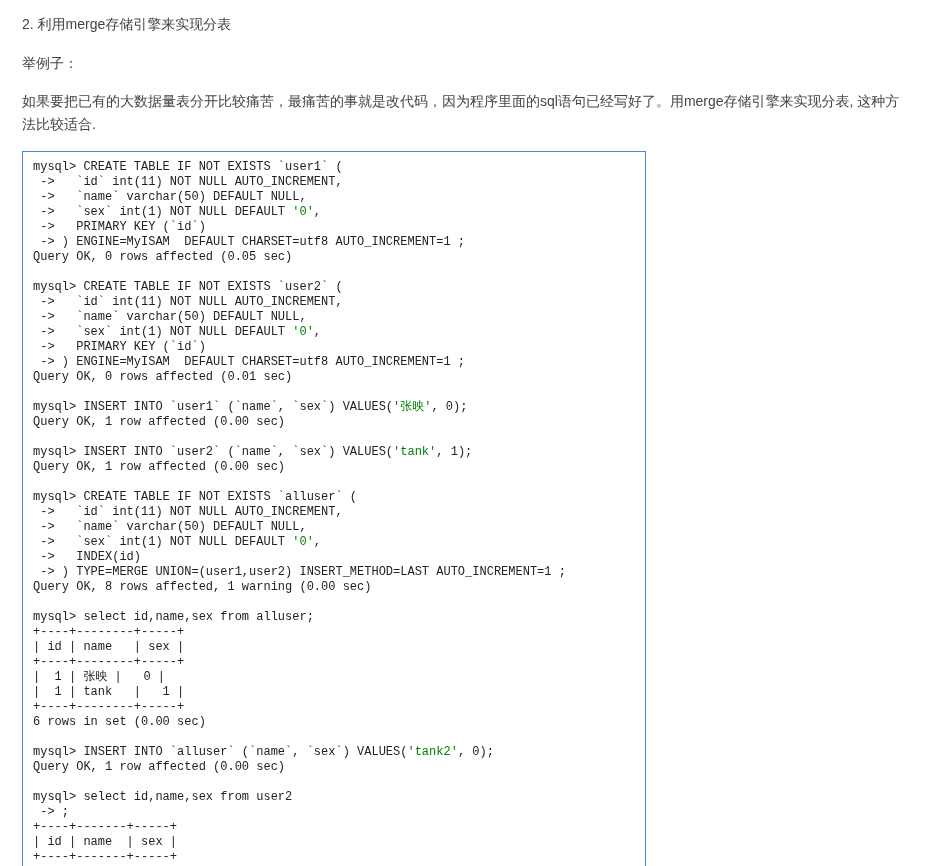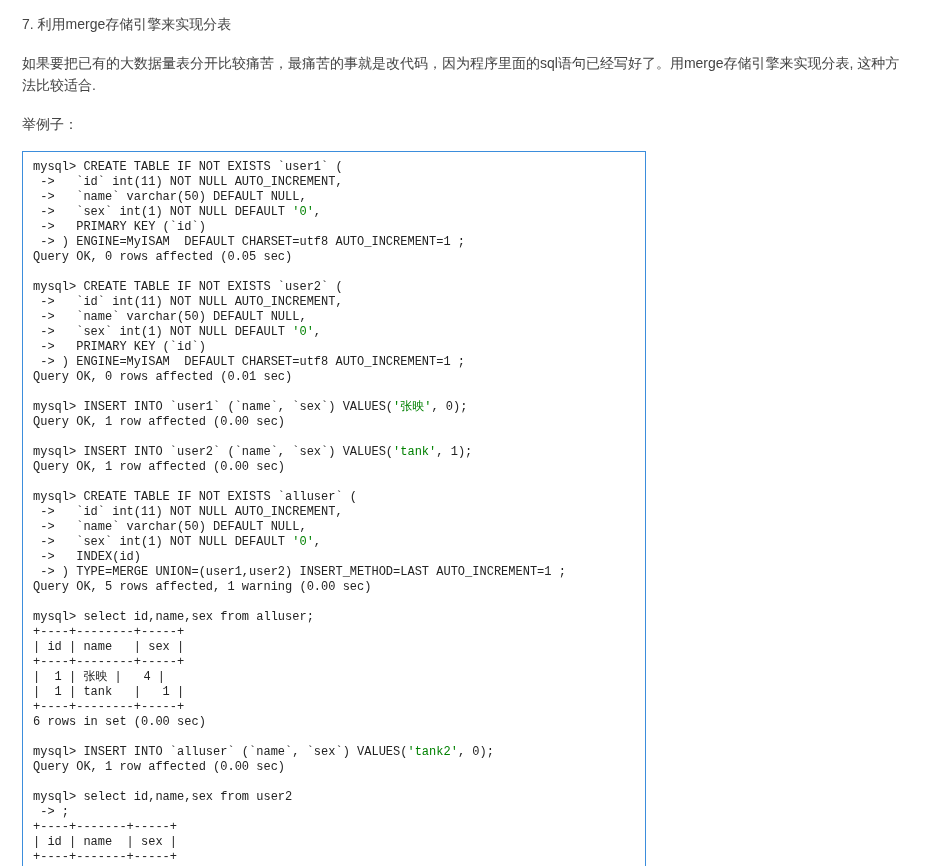--- a/index.html
+++ b/index.html
@@ -41,25 +41,25 @@
     color: #222;
     white-space: pre;
   }
   pre.code .str { color: #008000; }
 </style>
 </head>
 <body>
 
 <div class="page">
 
-  <div class="heading">7. 利用merge存储引擎来实现分表</div>
+  <div class="heading">2. 利用merge存储引擎来实现分表</div>
+
+  <div class="para">举例子：</div>
 
   <div class="para">如果要把已有的大数据量表分开比较痛苦，最痛苦的事就是改代码，因为程序里面的sql语句已经写好了。用merge存储引擎来实现分表, 这种方法比较适合.</div>
-
-  <div class="para">举例子：</div>
 
   <div class="codebox">
 <pre class="code"><span>mysql&gt; CREATE TABLE IF NOT EXISTS `user1` (</span>
 <span> -&gt;   `id` int(11) NOT NULL AUTO_INCREMENT,</span>
 <span> -&gt;   `name` varchar(50) DEFAULT NULL,</span>
 <span> -&gt;   `sex` int(1) NOT NULL DEFAULT </span><span class="str">'0'</span><span>,</span>
 <span> -&gt;   PRIMARY KEY (`id`)</span>
 <span> -&gt; ) ENGINE=MyISAM  DEFAULT CHARSET=utf8 AUTO_INCREMENT=1 ;</span>
 <span>Query OK, 0 rows affected (0.05 sec)</span>
 <span></span>
@@ -76,27 +76,27 @@
 <span></span>
 <span>mysql&gt; INSERT INTO `user2` (`name`, `sex`) VALUES(</span><span class="str">'tank'</span><span>, 1);</span>
 <span>Query OK, 1 row affected (0.00 sec)</span>
 <span></span>
 <span>mysql&gt; CREATE TABLE IF NOT EXISTS `alluser` (</span>
 <span> -&gt;   `id` int(11) NOT NULL AUTO_INCREMENT,</span>
 <span> -&gt;   `name` varchar(50) DEFAULT NULL,</span>
 <span> -&gt;   `sex` int(1) NOT NULL DEFAULT </span><span class="str">'0'</span><span>,</span>
 <span> -&gt;   INDEX(id)</span>
 <span> -&gt; ) TYPE=MERGE UNION=(user1,user2) INSERT_METHOD=LAST AUTO_INCREMENT=1 ;</span>
-<span>Query OK, 5 rows affected, 1 warning (0.00 sec)</span>
+<span>Query OK, 8 rows affected, 1 warning (0.00 sec)</span>
 <span></span>
 <span>mysql&gt; select id,name,sex from alluser;</span>
 <span>+----+--------+-----+</span>
 <span>| id | name   | sex |</span>
 <span>+----+--------+-----+</span>
-<span>|  1 | 张映 |   4 |</span>
+<span>|  1 | 张映 |   0 |</span>
 <span>|  1 | tank   |   1 |</span>
 <span>+----+--------+-----+</span>
 <span>6 rows in set (0.00 sec)</span>
 <span></span>
 <span>mysql&gt; INSERT INTO `alluser` (`name`, `sex`) VALUES(</span><span class="str">'tank2'</span><span>, 0);</span>
 <span>Query OK, 1 row affected (0.00 sec)</span>
 <span></span>
 <span>mysql&gt; select id,name,sex from user2</span>
 <span> -&gt; ;</span>
 <span>+----+-------+-----+</span>

